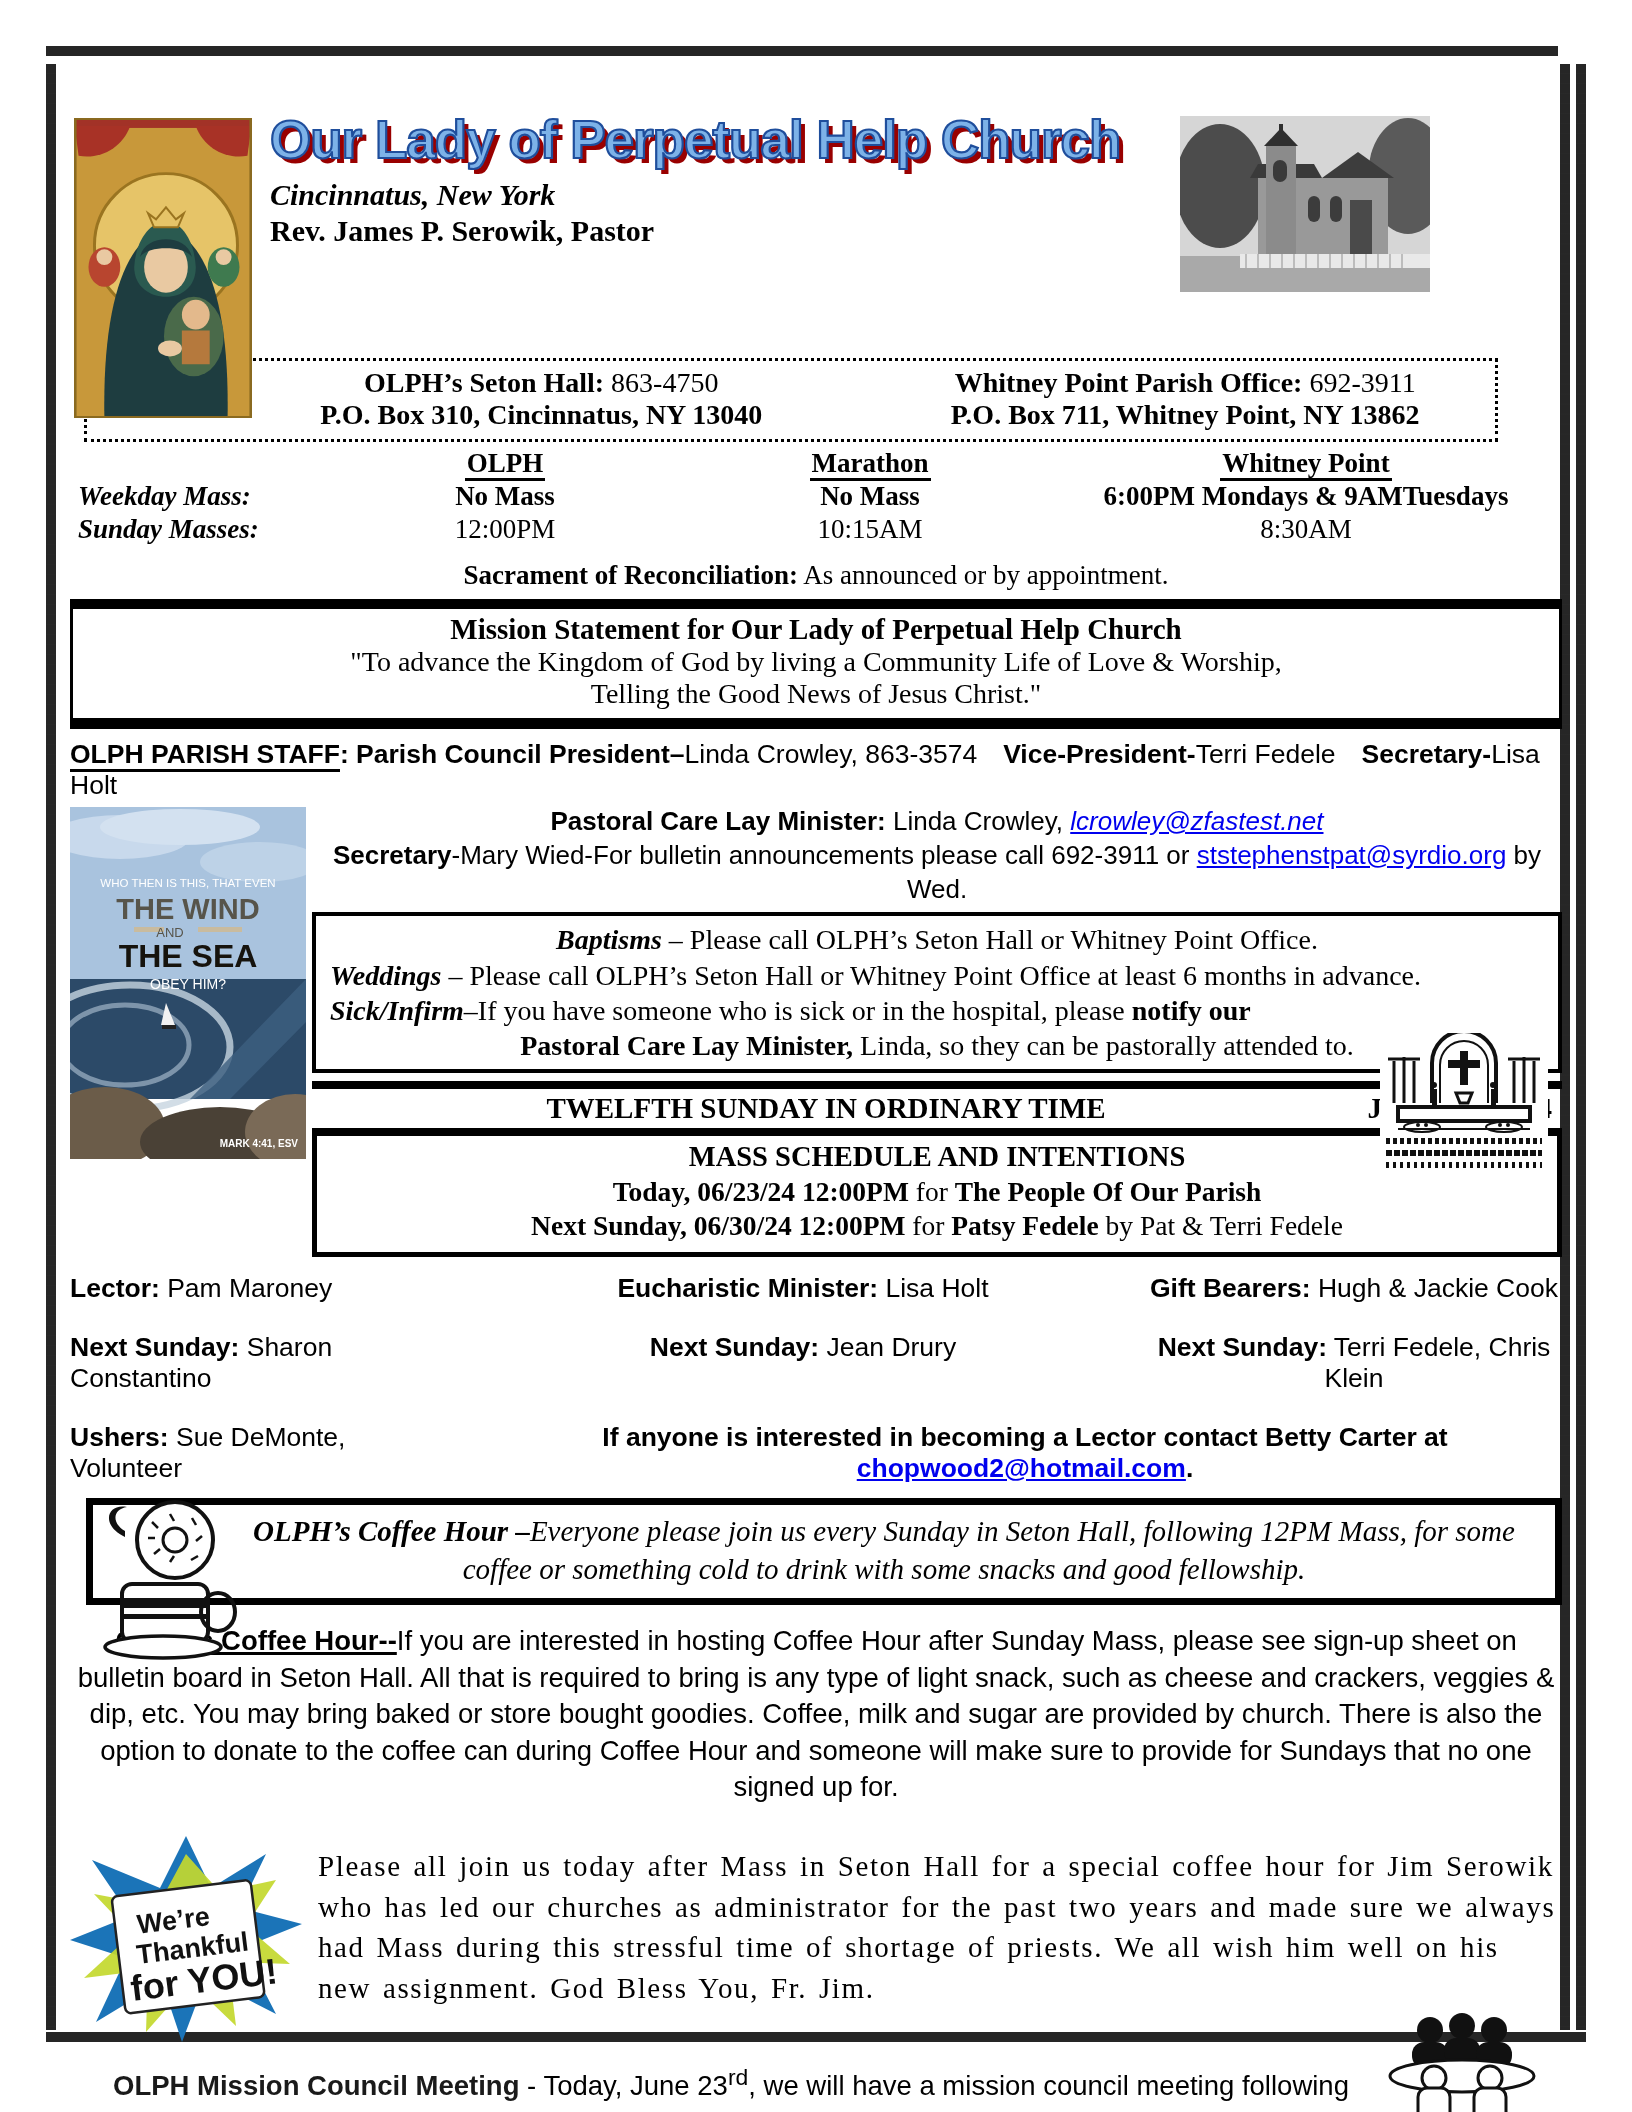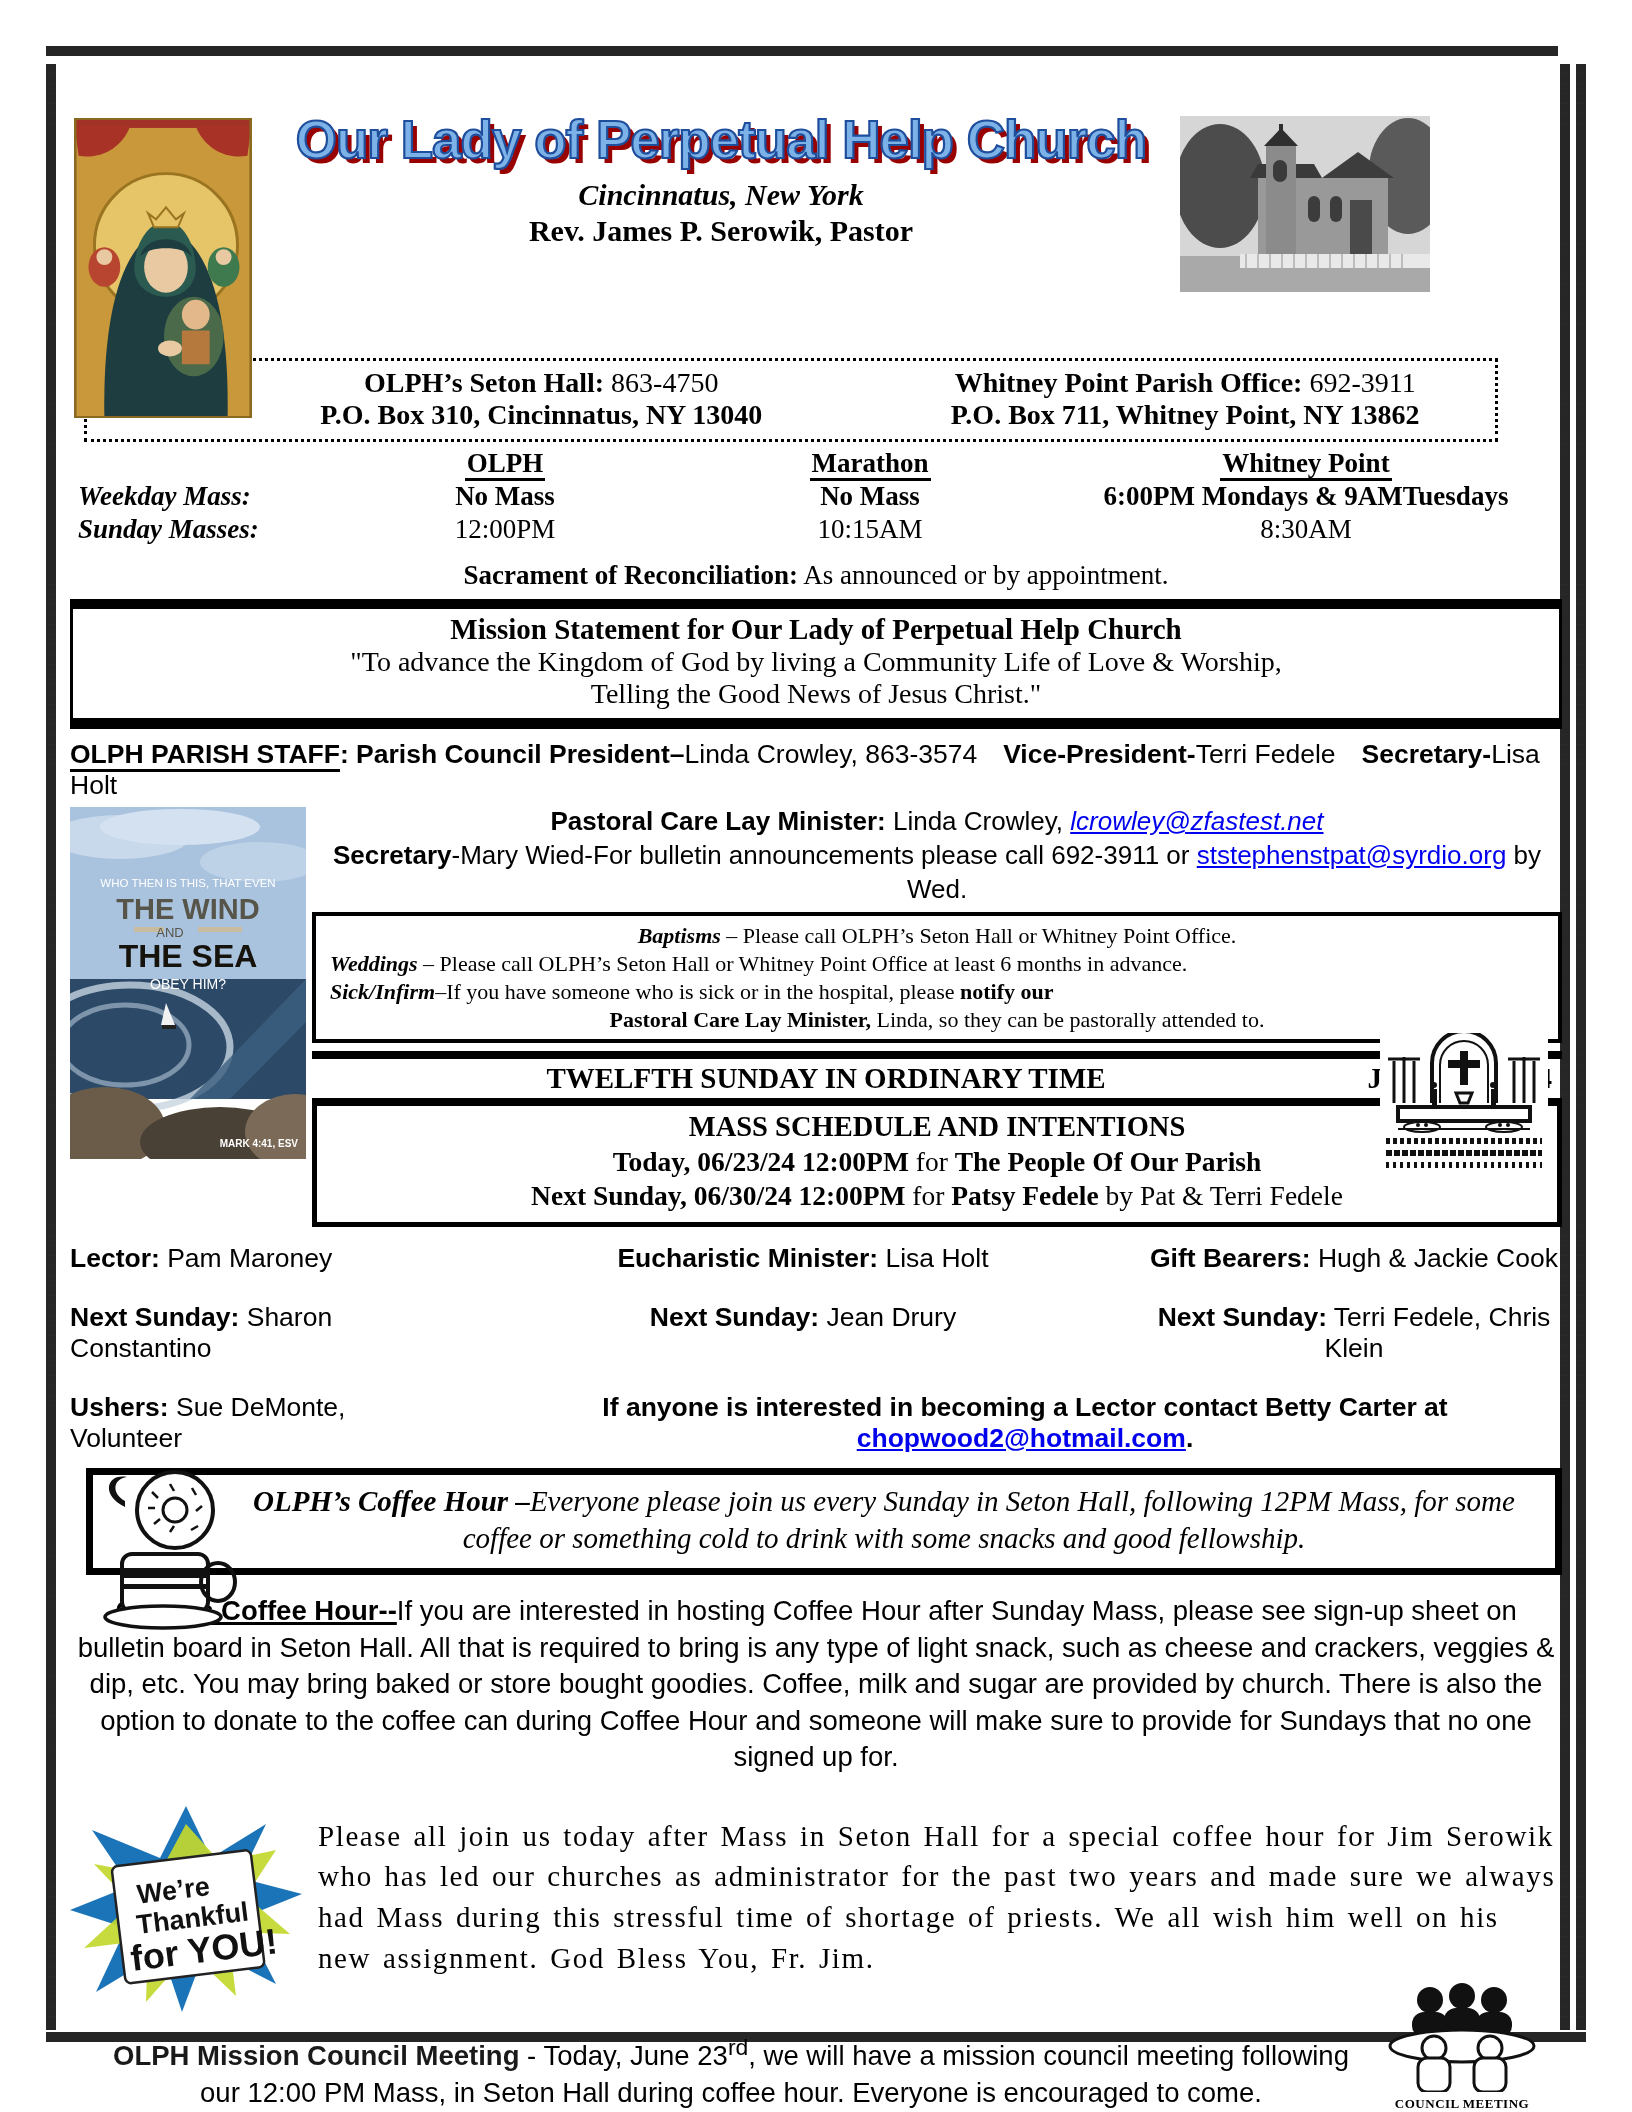--- a/index.html
+++ b/index.html
@@ -18,21 +18,21 @@
   .sr{font-family:"Liberation Serif",serif;}
   .sn{font-family:"Liberation Sans",sans-serif;}
   .b{font-weight:bold;} .i{font-style:italic;} .ctr{text-align:center;}
   .u{text-decoration:underline;text-decoration-thickness:2.5px;}
   .lnk{color:#0000EE;text-decoration:underline;}
 
   
   .header{position:relative;height:246px;}
   .madonna{position:absolute;left:4px;top:6px;width:178px;height:300px;z-index:3;}
   .church-photo{position:absolute;right:132px;top:4px;width:250px;height:176px;}
-  .header-center{margin:0 390px 11px 200px;text-align:center;}
+  .header-center{margin:0 390px 11px 200px;}
   .big-title{margin-top:42px;font-family:"Liberation Sans",sans-serif;font-weight:bold;
              font-size:53px;letter-spacing:-1px;line-height:1.05;color:#7db2e8;
              -webkit-text-stroke:2.2px #1f4e9c;text-shadow:5px 5px 0 #990000;white-space:nowrap;}
   .loc{margin-top:10px;font-size:30px;font-weight:bold;font-style:italic;}
   .pastor{margin-top:2px;font-size:30px;font-weight:bold;}
 
   
   .contact-box{margin-left:14px;width:1408px;border:3px dotted #000;padding:6px 0 8px;
                display:grid;grid-template-columns:56% 44%;font-size:28px;}
   .contact-left{text-align:center;padding-left:120px;}
@@ -55,21 +55,21 @@
 
   
   .staff1{margin-top:10px;font-size:26.5px;}
   .staff1 .tt{border-bottom:3px solid #000;}
   .gap{display:inline-block;width:26px;}
 
   .mid-wrap{position:relative;margin-top:4px;min-height:358px;}
   .sea{position:absolute;left:0;top:2px;width:236px;height:352px;}
   .mid-right{margin-left:242px;}
   .staff2,.staff3{font-size:26px;text-align:center;line-height:1.3;}
-  .sac-box{border:4px solid #000;margin-top:6px;padding:6px 14px;font-size:22px;line-height:1.26;}
+  .sac-box{border:4px solid #000;margin-top:6px;padding:6px 14px;font-size:28px;line-height:1.26;}
   .banner{margin-top:8px;border-top:8px solid #000;border-bottom:8px solid #000;
           position:relative;text-align:center;font-size:29px;font-weight:bold;padding:3px 230px 3px 8px;}
   .banner .date{position:absolute;right:10px;top:3px;}
   .int-box{border:5px solid #000;border-top:none;text-align:center;font-size:27.5px;
            padding:3px 4px 8px;line-height:1.25;}
   .int-h{font-weight:bold;font-size:28.5px;}
   .altar{position:absolute;right:14px;top:228px;width:168px;height:158px;z-index:2;background:#fff;}
 
   
   .mins{display:grid;grid-template-columns:390px 630px 1fr;margin-top:16px;

